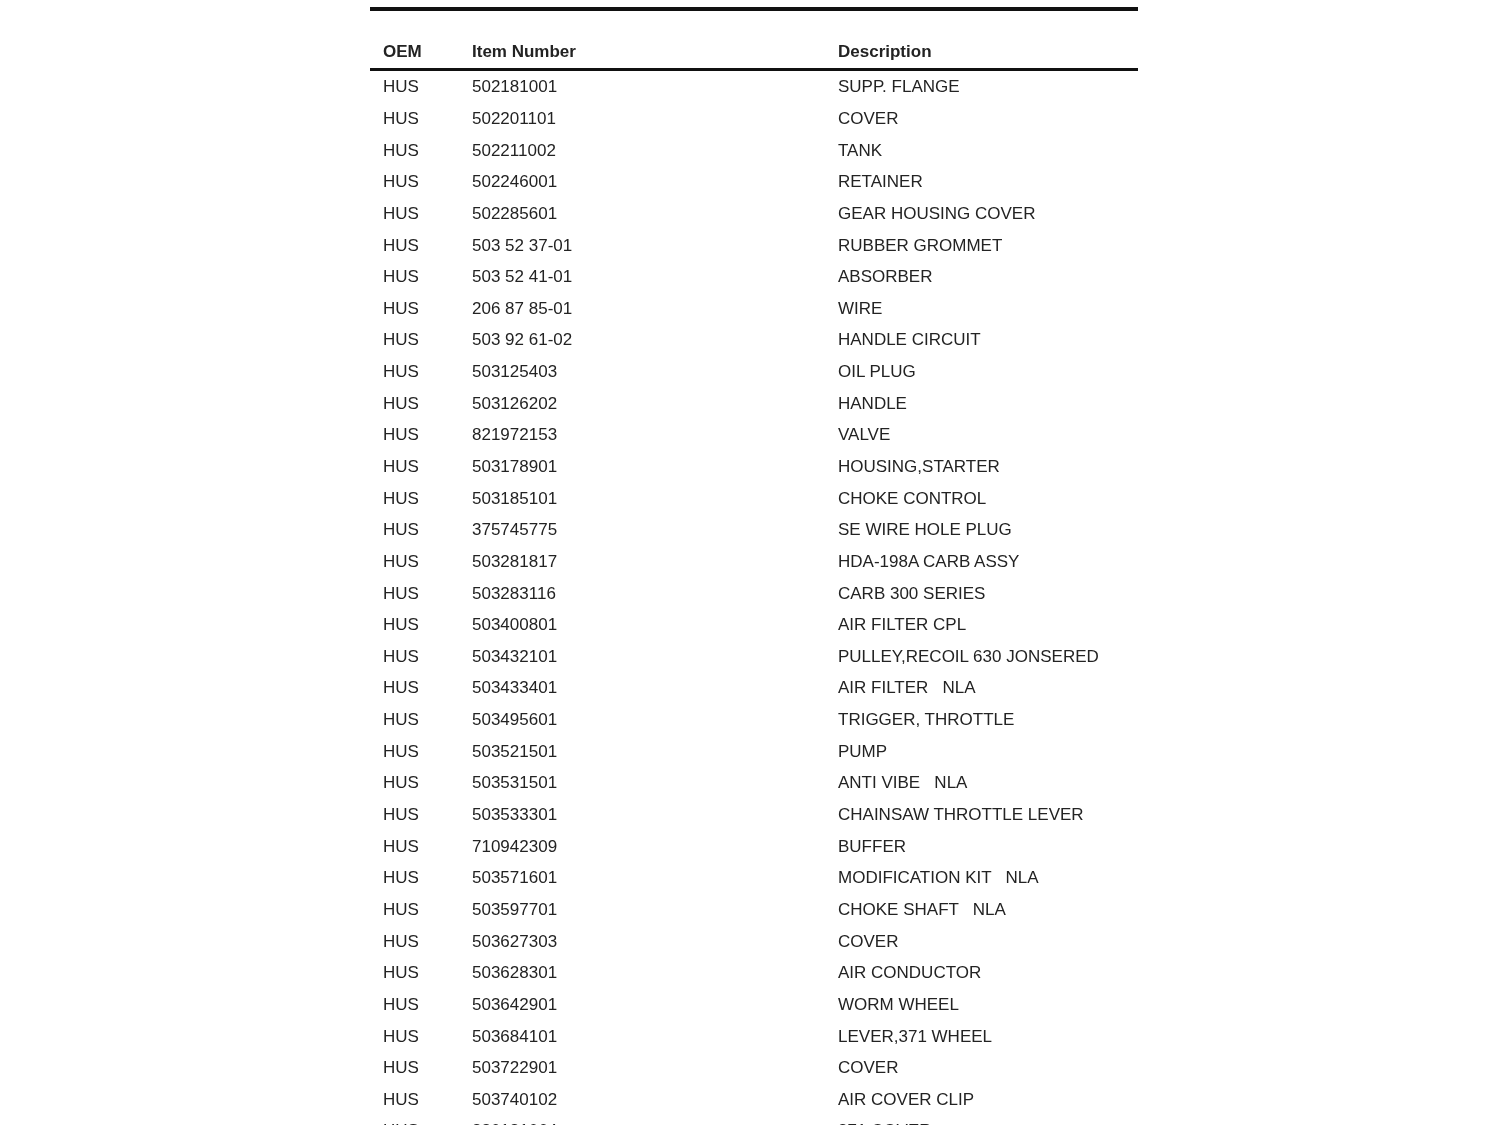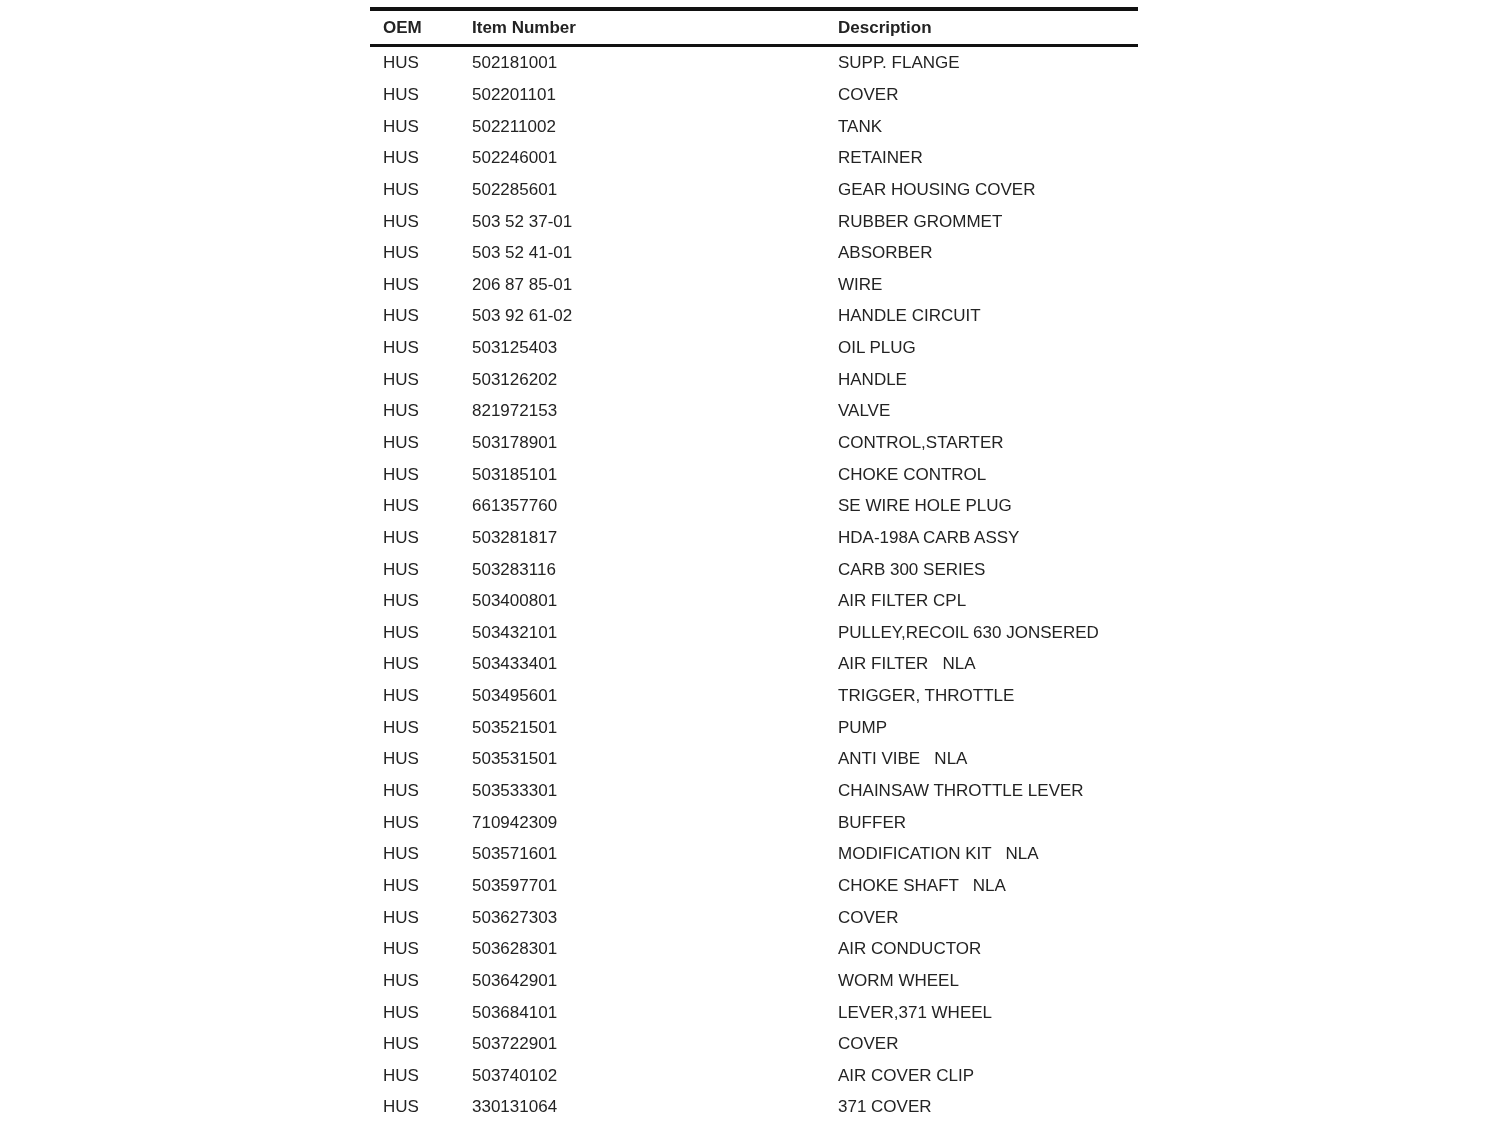--- a/index.html
+++ b/index.html
@@ -29,20 +29,21 @@
     height: 3px;
     background: #111111;
   }
   .tr {
     display: grid;
     grid-template-columns: 102px 366px 1fr;
     align-items: center;
   }
   .table-header .tr {
     height: 33px;
+    margin-top: 24px;
   }
   .table-header .cell {
     font-weight: bold;
     font-size: 17px;
   }
   .table-body .tr {
     height: 31.65px;
   }
   .cell {
     font-size: 17px;
@@ -139,32 +140,32 @@
 
   <div class="tr">
     <div class="cell oem">HUS</div>
     <div class="cell item">821972153</div>
     <div class="cell desc">VALVE</div>
   </div>
 
   <div class="tr">
     <div class="cell oem">HUS</div>
     <div class="cell item">503178901</div>
-    <div class="cell desc">CONTROL,STARTER</div>
+    <div class="cell desc">HOUSING,STARTER</div>
   </div>
 
   <div class="tr">
     <div class="cell oem">HUS</div>
     <div class="cell item">503185101</div>
     <div class="cell desc">CHOKE CONTROL</div>
   </div>
 
   <div class="tr">
     <div class="cell oem">HUS</div>
-    <div class="cell item">661357760</div>
+    <div class="cell item">375745775</div>
     <div class="cell desc">SE WIRE HOLE PLUG</div>
   </div>
 
   <div class="tr">
     <div class="cell oem">HUS</div>
     <div class="cell item">503281817</div>
     <div class="cell desc">HDA-198A CARB ASSY</div>
   </div>
 
   <div class="tr">

